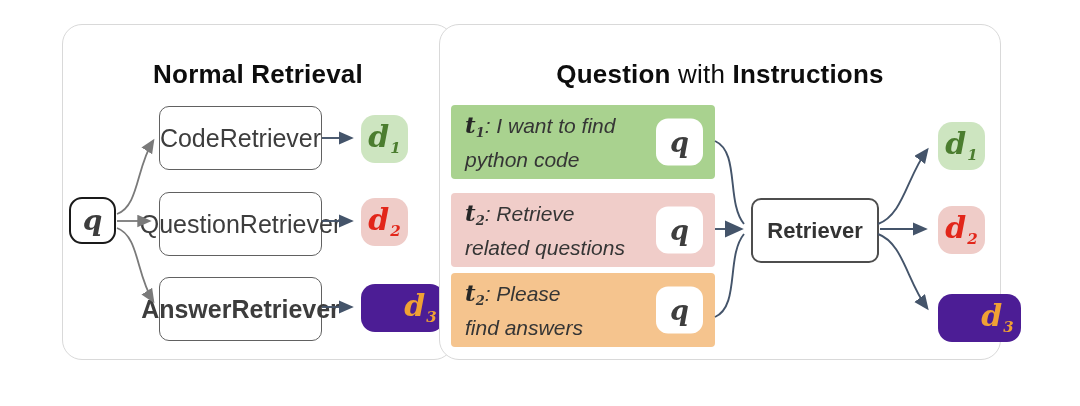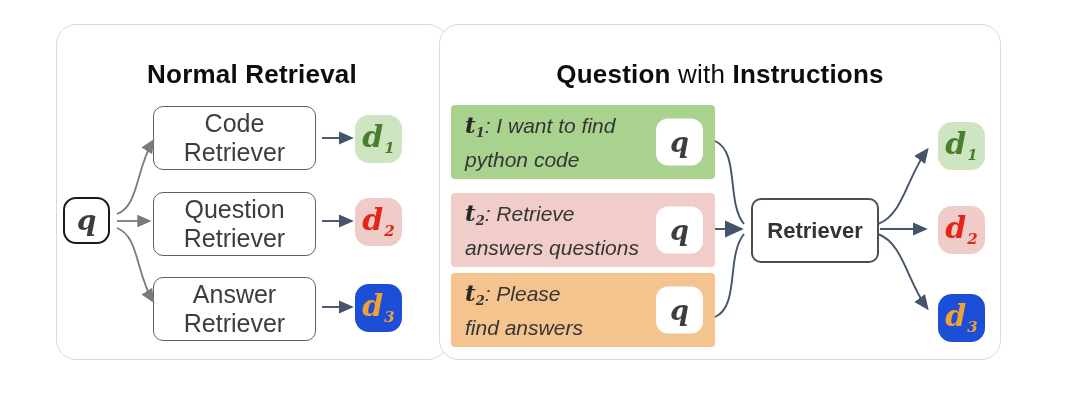--- a/index.html
+++ b/index.html
@@ -4,56 +4,56 @@
 <style>
   html,body { margin:0; padding:0; background:#ffffff; }
   .stage {
     position:relative; width:1080px; height:406px; background:#ffffff;
     font-family:"Liberation Sans", sans-serif; overflow:hidden;
   }
   .panel {
     position:absolute; background:#ffffff;
     border:1.5px solid #d9d9d9; border-radius:20px; box-sizing:border-box;
   }
-  .panel-left  { left:56px;  top:24px; width:392px; height:336px; }
+  .panel-left  { left:62px;  top:24px; width:392px; height:336px; }
   .panel-right { left:439px; top:24px; width:562px; height:336px; }
   .panel-title {
     position:absolute; left:0; top:12px; width:100%;
     text-align:center; font-size:26px; font-weight:700; color:#0d0d0d;
     line-height:30px; letter-spacing:0.2px;
   }
   .panel-title .reg { font-weight:400; }
   .serif { font-family:"DejaVu Serif", serif; font-style:italic; font-weight:700; }
 
   
   .q-node {
     position:absolute; left:6px; top:172px; width:47px; height:47px;
     background:#ffffff; border:2.5px solid #1a1a1a; border-radius:13px;
     display:flex; align-items:center; justify-content:center; box-sizing:border-box;
   }
   .q-node .glyph { font-size:28px; color:#3d3d3d; line-height:1; }
   .rbox {
     position:absolute; left:96px; width:163px; height:64px;
     background:#ffffff; border:1.7px solid #616161; border-radius:10px;
-    box-sizing:border-box; display:flex; flex-direction:column;
+    box-sizing:border-box; display:flex; flex-direction:row;
     align-items:center; justify-content:center;
     font-size:25px; color:#3d3d3d; line-height:29px;
   }
-  .rbox-1 { top:81px; } .rbox-2 { top:167px; } .rbox-3 { top:252px; }
+  .rbox-1 { top:81px; } .rbox-2 { top:167px; } .rbox-3 { top:252px;font-weight:bold; }
 
   
   .dchip {
     position:absolute; width:47px; height:48px; border-radius:14px;
     display:flex; align-items:center; justify-content:center;
   }
   .dchip .glyph { font-size:30px; line-height:1; }
   .dchip sub { font-size:15px; font-style:italic; vertical-align:-0.45em; margin-left:1px; }
   .dchip-green  { background:#cde5c0; } .dchip-green .glyph { color:#4b7d2f; }
   .dchip-red    { background:#efccc8; } .dchip-red .glyph   { color:#e2261a; }
-  .dchip-orange { background:#1d4ed8; } .dchip-orange .glyph{ color:#f0a134; }
+  .dchip-orange { background:#4c1d95;padding-left:36px; } .dchip-orange .glyph{ color:#f0a134; }
   .dl { left:298px; } .dl-1 { top:90px; } .dl-2 { top:173px; } .dl-3 { top:259px; }
   .dr { left:498px; } .dr-1 { top:97px; } .dr-2 { top:181px; } .dr-3 { top:269px; }
 
   
   .instr {
     position:absolute; left:11px; width:264px; height:74px; border-radius:4px;
   }
   .instr-1 { top:80px;  background:#a9d28f; }
   .instr-2 { top:168px; background:#f0cdc9; }
   .instr-3 { top:248px; background:#f5c48e; }
@@ -120,21 +120,21 @@
   <section class="panel panel-right">
     <h2 class="panel-title"><span>Question</span><span class="reg"> with </span><span>Instructions</span></h2>
 
     <div class="instr instr-1">
       <div class="instr-text"><span class="serif tag">t</span><sub>1</sub><span>: I want to find</span><br><span>python code</span></div>
       <div class="q-chip">
         <span class="serif glyph">q</span>
       </div>
     </div>
     <div class="instr instr-2">
-      <div class="instr-text"><span class="serif tag">t</span><sub>2</sub><span>: Retrieve</span><br><span>answers questions</span></div>
+      <div class="instr-text"><span class="serif tag">t</span><sub>2</sub><span>: Retrieve</span><br><span>related questions</span></div>
       <div class="q-chip">
         <span class="serif glyph">q</span>
       </div>
     </div>
     <div class="instr instr-3">
       <div class="instr-text"><span class="serif tag">t</span><sub>2</sub><span>: Please</span><br><span>find answers</span></div>
       <div class="q-chip">
         <span class="serif glyph">q</span>
       </div>
     </div>

